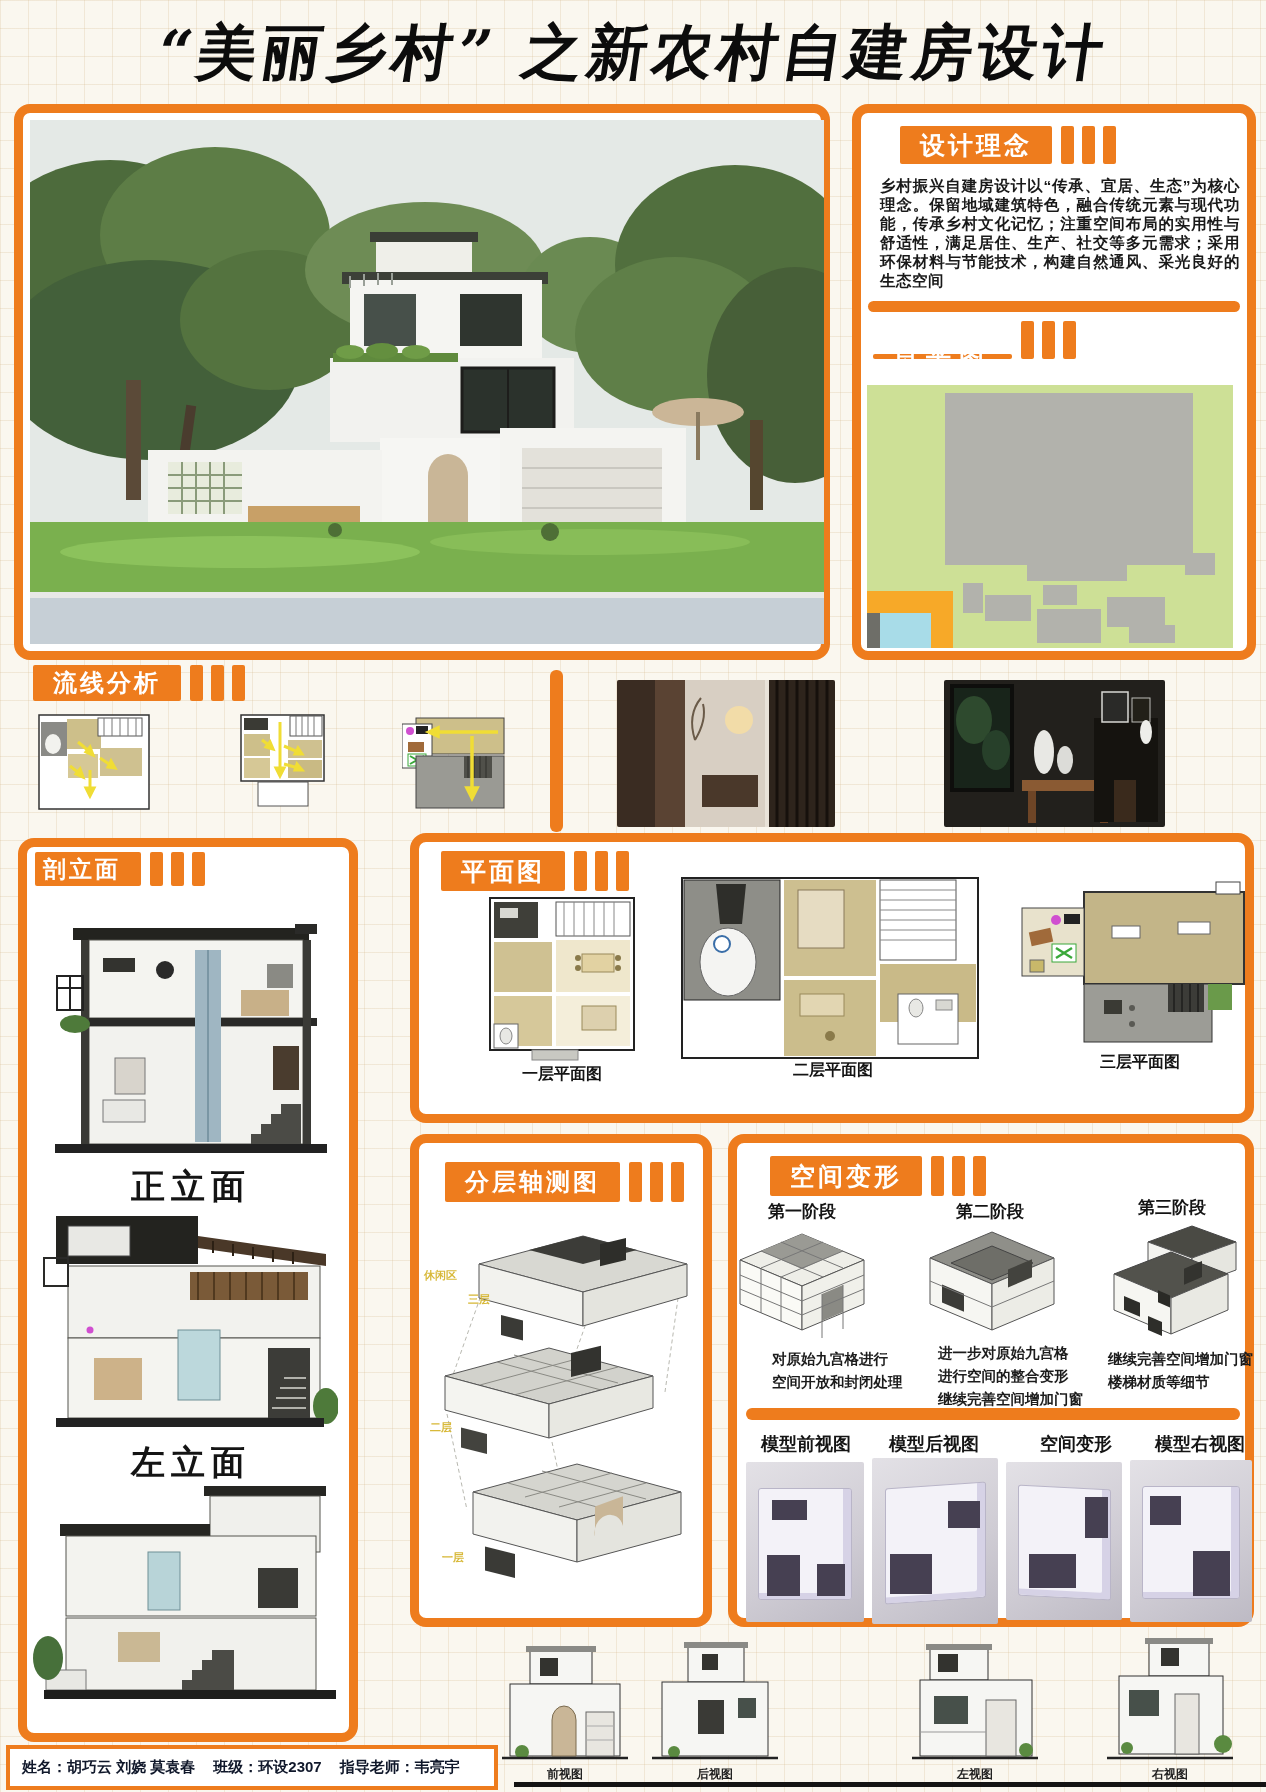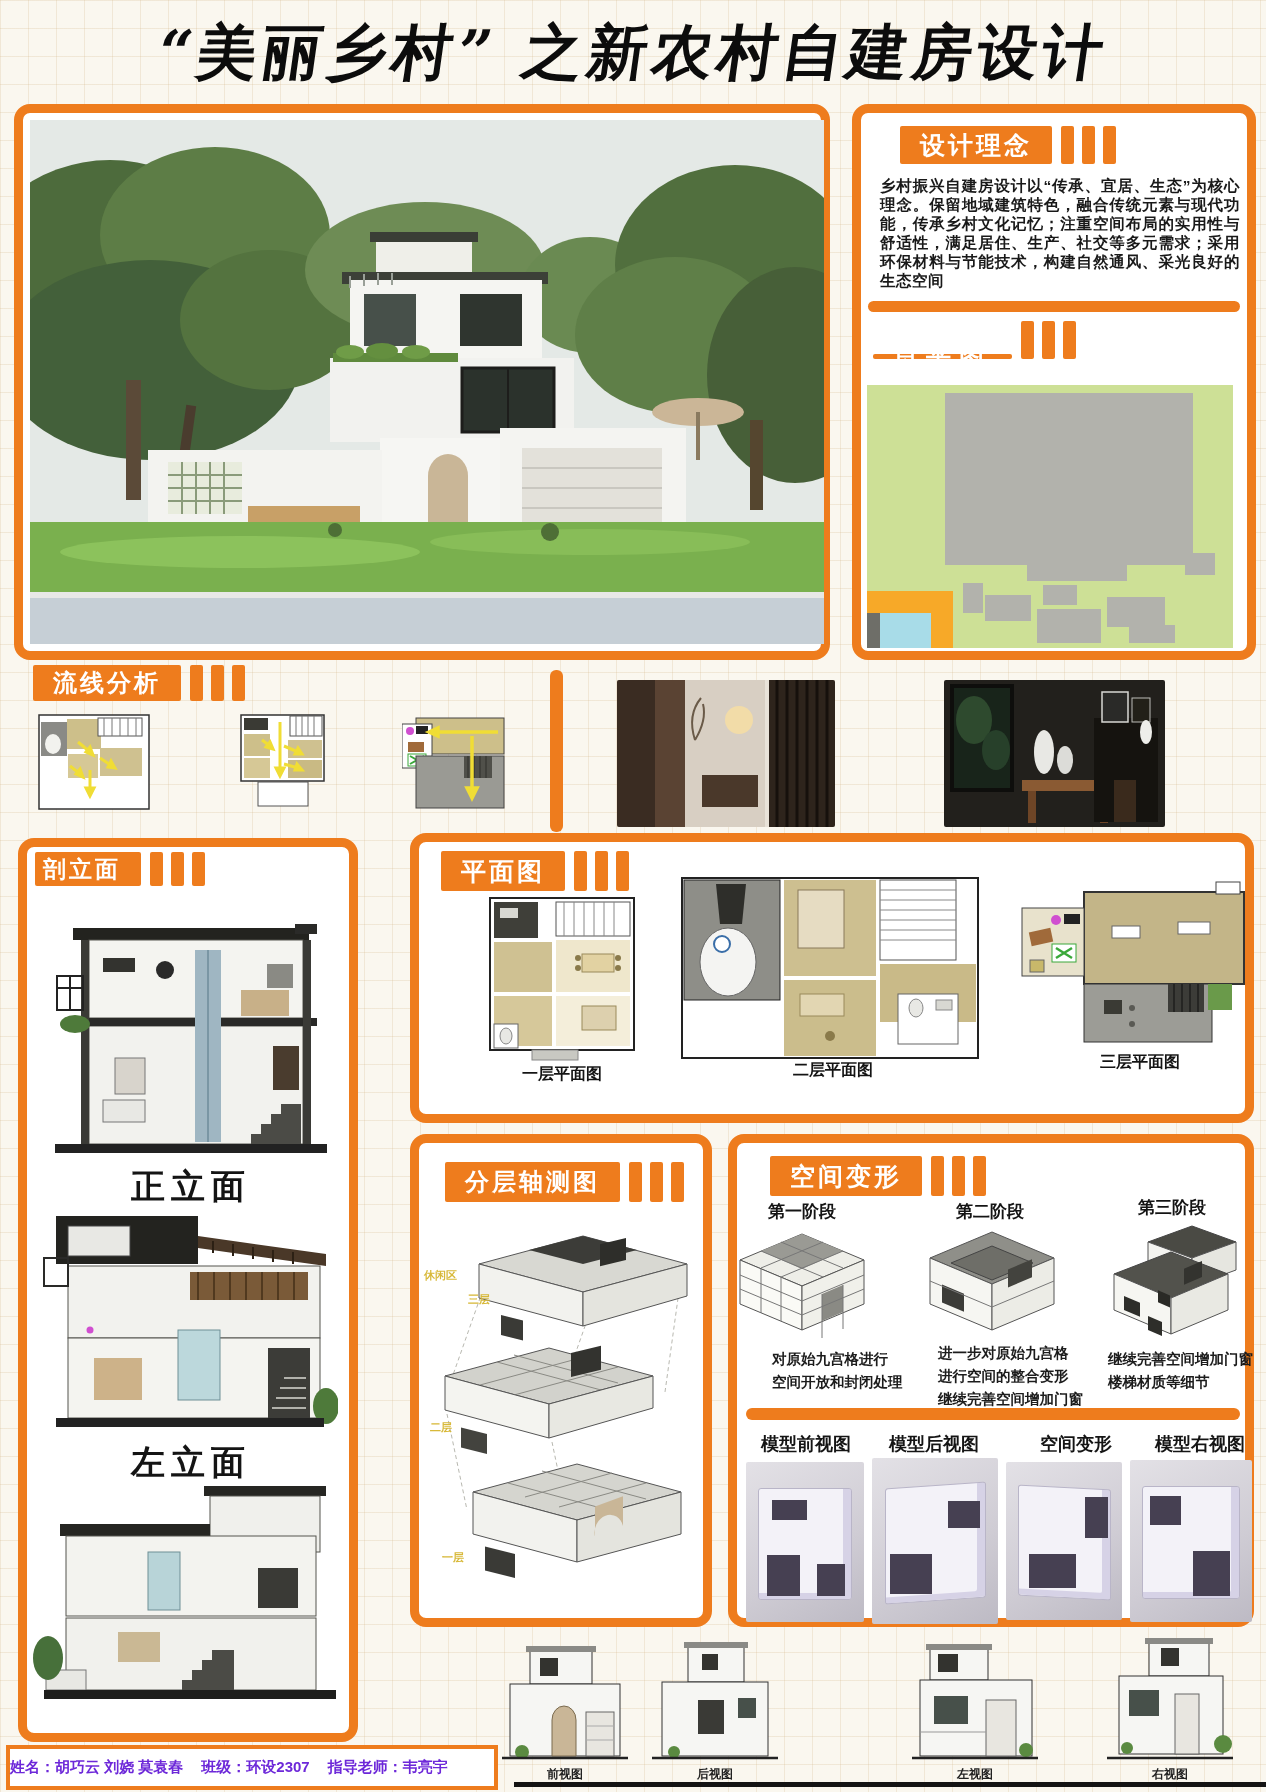--- a/index.html
+++ b/index.html
@@ -59,21 +59,21 @@
   }
   .modelphoto .body{
     position:absolute;left:10%;right:10%;top:16%;bottom:14%;
     background:#f3f2f8;border:1px solid #b9b5c8;border-radius:3px;
     box-shadow:inset -8px -6px 0 #d6d2e6;
   }
   .modelphoto .cut1,.modelphoto .cut2{position:absolute;background:#464052;}
   .credits{
     position:absolute;background:#fff;border:4px solid var(--orange);
     box-sizing:border-box;display:flex;align-items:center;gap:18px;
-    padding-left:0;font-size:15px;font-weight:bold;color:#6d28d9;white-space:nowrap;
+    padding-left:12px;font-size:15px;font-weight:bold;color:#0f172a;white-space:nowrap;
   }
   .blackline{position:absolute;background:#141414;}
   .elev-lbl{position:absolute;font-size:12px;color:#222;text-align:center;font-weight:bold;}
   svg{display:block;}
 </style>
 </head>
 <body>
 
 <div id="poster">
 

